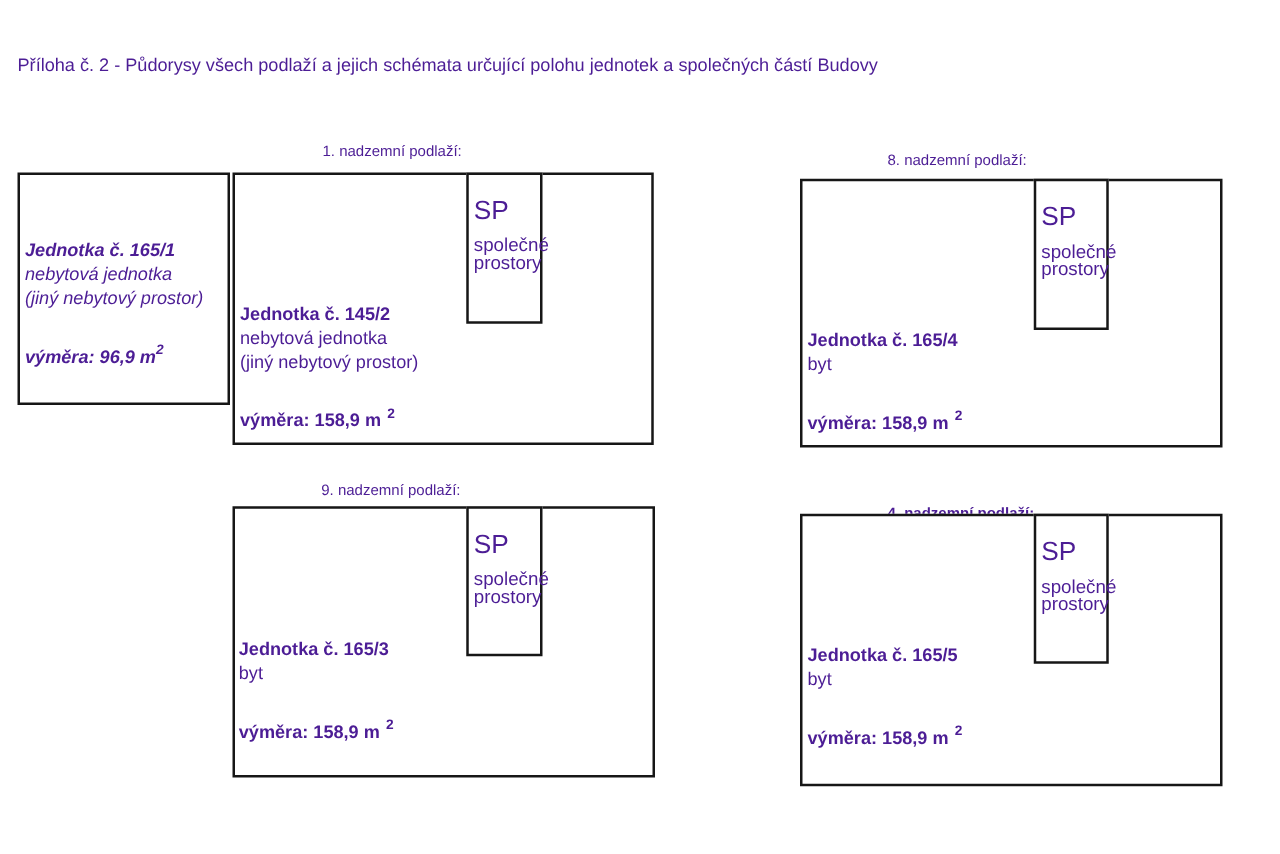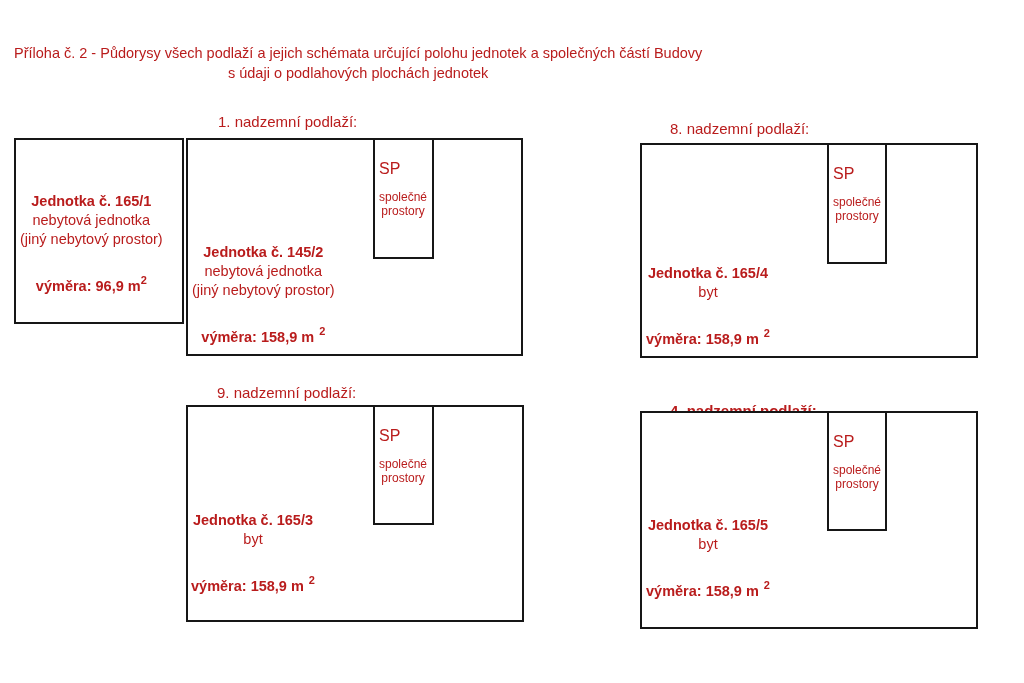--- a/index.html
+++ b/index.html
@@ -5,74 +5,72 @@
   html, body {
     margin: 0;
     padding: 0;
     background: #ffffff;
   }
   #page {
     position: relative;
     width: 1024px;
     height: 683px;
     background: #ffffff;
-    color: #b91c1c;
+    color: #4c1d95;
     font-family: "Liberation Sans", "DejaVu Sans", sans-serif;
     font-size: 14.5px;
     line-height: 19px;
     overflow: hidden;
-    text-align: center;
   }
   .abs { position: absolute; }
   .nowrap { white-space: nowrap; }
   .box {
     position: absolute;
     border: 2px solid #161616;
     background: #ffffff;
     box-sizing: border-box;
   }
   .title { line-height: 20px; }
-  .floor-heading { font-size: 15px; }
+  .floor-heading { font-size: 12px; margin-left: 40px; }
   .unit-label .u-name { font-weight: 700; }
   .unit-label .u-area { font-weight: 700; margin-top: 28px; }
   .u-area sup {
     font-size: 11px;
     font-weight: 700;
     line-height: 0;
     position: relative;
     top: -1px;
   }
   .u-area sup.gap { margin-left: 5px; }
-  .sp-abbr { font-size: 16px; line-height: 18px; }
-  .sp-label { font-size: 12px; line-height: 14px; }
+  .sp-abbr { font-size: 21px; line-height: 18px; }
+  .sp-label { font-size: 15px; line-height: 14px; }
 </style>
 </head>
 <body>
 
 <div id="page">
 
   <div class="abs title" style="left:14px; top:43px;">
     <div class="nowrap">Příloha č. 2 - Půdorysy všech podlaží a jejich schémata určující polohu jednotek a společných částí Budovy</div>
-    <div class="nowrap">s údaji o podlahových plochách jednotek</div>
   </div>
 
   <div>
     <div class="abs floor-heading nowrap" style="left:218px; top:112px;">1. nadzemní podlaží:</div>
 
     <div class="box" style="left:14px; top:138px; width:170px; height:186px;"></div>
     <div class="box" style="left:186px; top:138px; width:337px; height:218px;"></div>
     <div class="box" style="left:373px; top:138px; width:61px; height:121px;"></div>
 
     <div class="abs sp-abbr" style="left:379px; top:160px;">SP</div>
     <div class="abs sp-label" style="left:379px; top:190px;">
       <div>společné</div>
       <div>prostory</div>
     </div>
 
-    <div class="abs unit-label nowrap" style="left:20px; top:192px;">
+    <div class="abs unit-label nowrap" style="left:20px; top:192px;font-style:italic;">
       <div class="u-name">Jednotka č. 165/1</div>
       <div>nebytová jednotka</div>
       <div>(jiný nebytový prostor)</div>
       <div class="u-area"><span>výměra: 96,9 m</span><sup>2</sup></div>
     </div>
 
     <div class="abs unit-label nowrap" style="left:192px; top:243px;">
       <div class="u-name">Jednotka č. 145/2</div>
       <div>nebytová jednotka</div>
       <div>(jiný nebytový prostor)</div>

